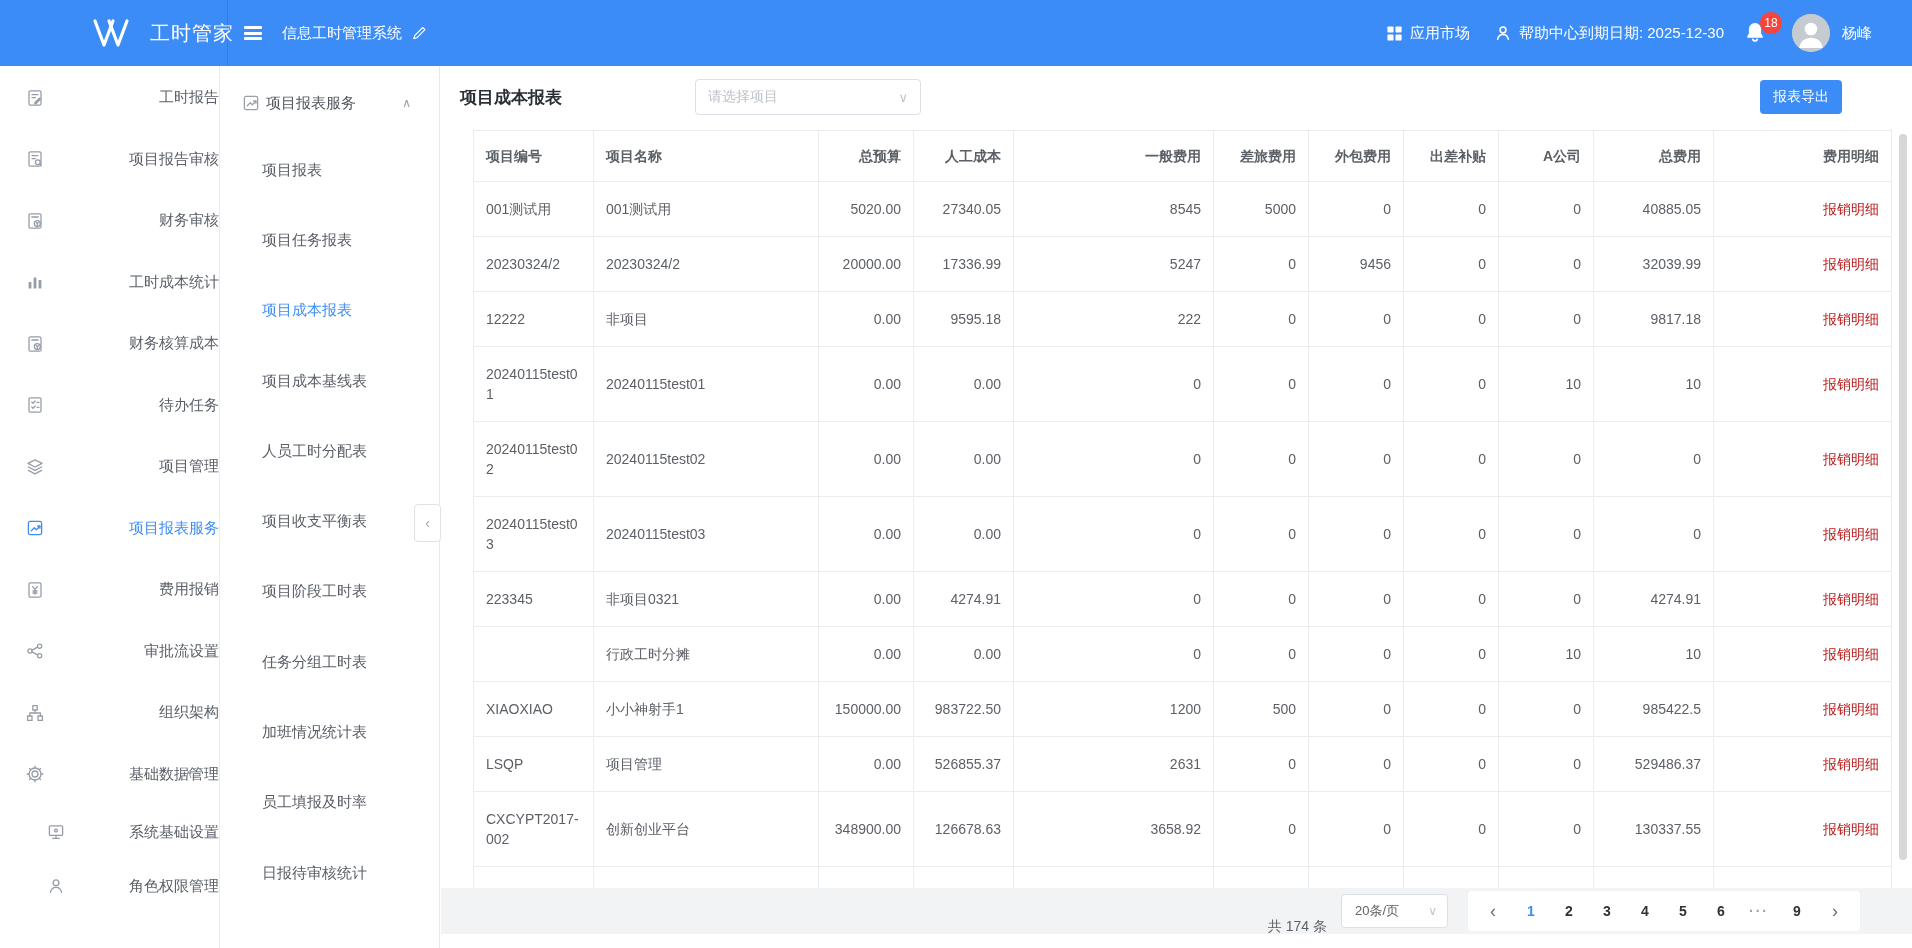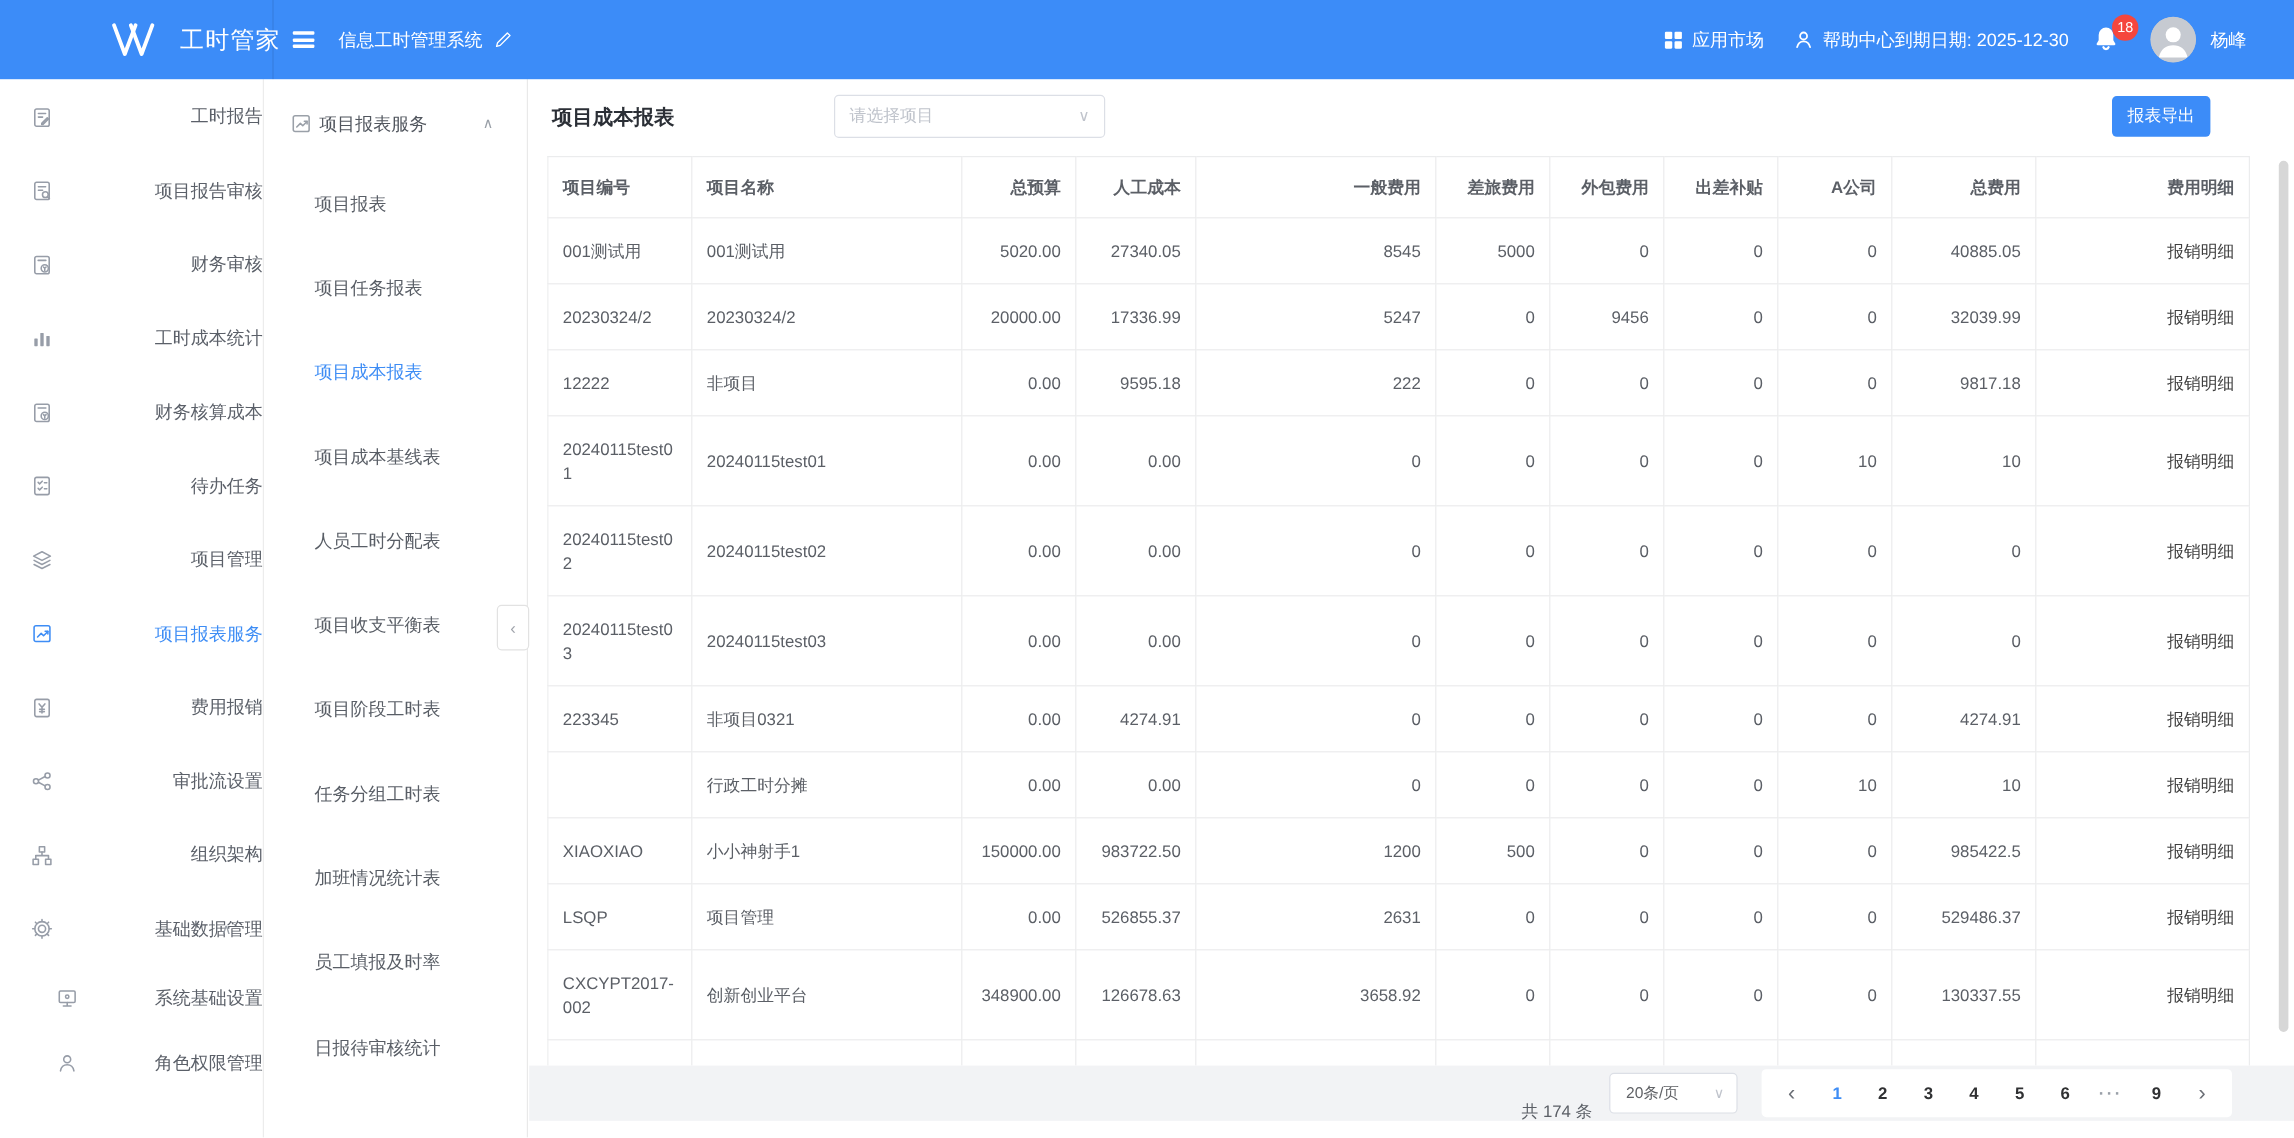--- a/index.html
+++ b/index.html
@@ -57,27 +57,27 @@
   .page-head { position:relative; height:64px; }
   .page-title { position:absolute; left:19px; top:20px; font-size:17px; font-weight:bold; color:#2b2f36; }
   .select-box { position:absolute; left:254px; top:13px; width:226px; height:36px;
     border:1px solid #dcdfe6; border-radius:4px; background:#fff; display:flex; align-items:center;
     padding:0 12px; cursor:pointer; }
   .select-box .ph { color:#bfc3cb; font-size:14px; }
   .select-box .chev { margin-left:auto; color:#c0c4cc; font-size:13px; }
   .export-btn { position:absolute; right:70px; top:14px; width:82px; height:34px;
     background:#3c8cf8; color:#fff; font-size:14px; border:none; border-radius:4px; cursor:pointer; }
 
-  .table-wrap { position:absolute; left:15px; top:64px; width:1420px; height:758px; overflow:hidden; }
+  .table-wrap { position:absolute; left:32px; top:64px; width:1420px; height:758px; overflow:hidden; }
   table { width:1418px; border-collapse:collapse; table-layout:fixed; }
   th,td { border:1px solid #ebeced; font-size:14px; color:#5b5f66; padding:17px 12px;
     line-height:20px; word-break:break-all; background:#fff; }
   th { font-weight:bold; padding:15px 12px; }
   .al { text-align:left; } .ar { text-align:right; }
-  a.detail-link { color:#404040; text-decoration:none; cursor:pointer; }
+  a.detail-link { color:#b91c1c; text-decoration:none; cursor:pointer; }
   .v-scrollbar { position:absolute; left:1899px; top:134px; width:8px; height:726px;
     background:#d7d7d7; border-radius:4px; z-index:4; }
 
   
   .table-footer { position:absolute; left:0; top:822px; width:1471px; height:46px;
     background:#f2f3f5; display:flex; align-items:center; justify-content:flex-end; padding-right:52px; }
   .total-label { font-size:14px; color:#5b5f66;margin-top:31px; }
   .pagesize-box { margin-left:14px; width:107px; height:34px; background:#fff; border:1px solid #dcdfe6;
     border-radius:4px; display:flex; align-items:center; padding:0 10px 0 13px; cursor:pointer; }
   .pagesize-box .lbl { font-size:13px; color:#606266; }

